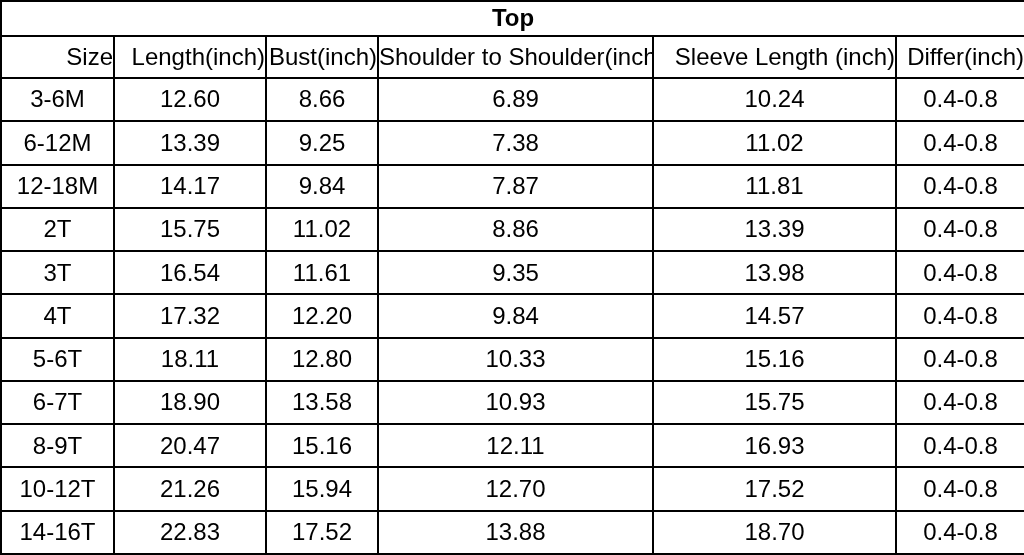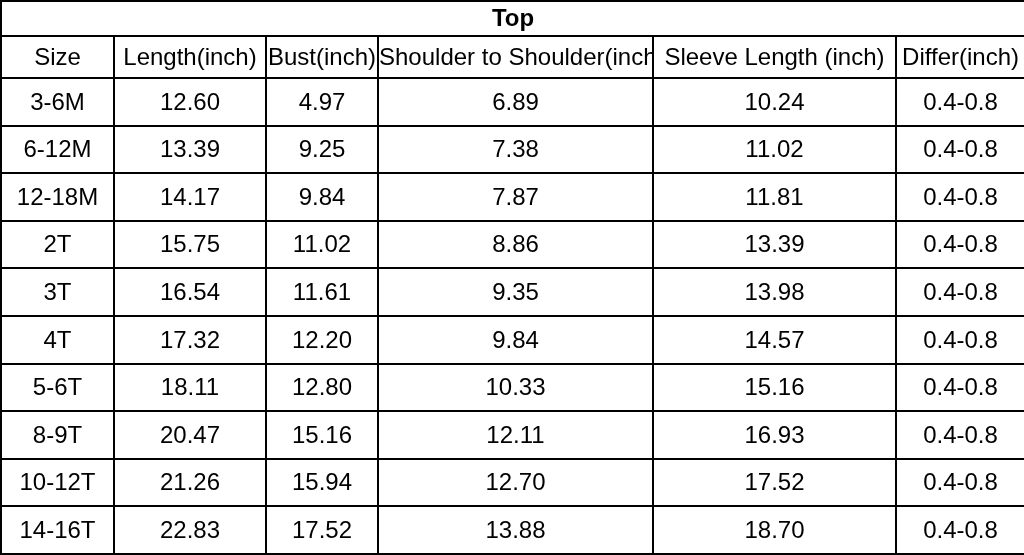--- a/index.html
+++ b/index.html
@@ -32,20 +32,21 @@
     line-height: 1.1;
   }
   tr.title-row td {
     height: 33px;
     font-size: 24px;
     font-weight: bold;
   }
   tr.header-row th {
     height: 40px;
     white-space: nowrap;
+    text-align: right;
   }
   th.clip-overflow {
     overflow: hidden;
   }
   tbody tr td {
     height: 39px;
     white-space: nowrap;
   }
 </style>
 </head>
@@ -70,21 +71,21 @@
       <th>Bust(inch)</th>
       <th class="clip-overflow">Shoulder to Shoulder(inch)</th>
       <th>Sleeve Length (inch)</th>
       <th>Differ(inch)</th>
     </tr>
   </thead>
   <tbody>
       <tr>
         <td>3-6M</td>
         <td>12.60</td>
-        <td>4.97</td>
+        <td>8.66</td>
         <td>6.89</td>
         <td>10.24</td>
         <td>0.4-0.8</td>
       </tr>
       <tr>
         <td>6-12M</td>
         <td>13.39</td>
         <td>9.25</td>
         <td>7.38</td>
         <td>11.02</td>
@@ -124,20 +125,28 @@
       </tr>
       <tr>
         <td>5-6T</td>
         <td>18.11</td>
         <td>12.80</td>
         <td>10.33</td>
         <td>15.16</td>
         <td>0.4-0.8</td>
       </tr>
       <tr>
+        <td>6-7T</td>
+        <td>18.90</td>
+        <td>13.58</td>
+        <td>10.93</td>
+        <td>15.75</td>
+        <td>0.4-0.8</td>
+      </tr>
+      <tr>
         <td>8-9T</td>
         <td>20.47</td>
         <td>15.16</td>
         <td>12.11</td>
         <td>16.93</td>
         <td>0.4-0.8</td>
       </tr>
       <tr>
         <td>10-12T</td>
         <td>21.26</td>

